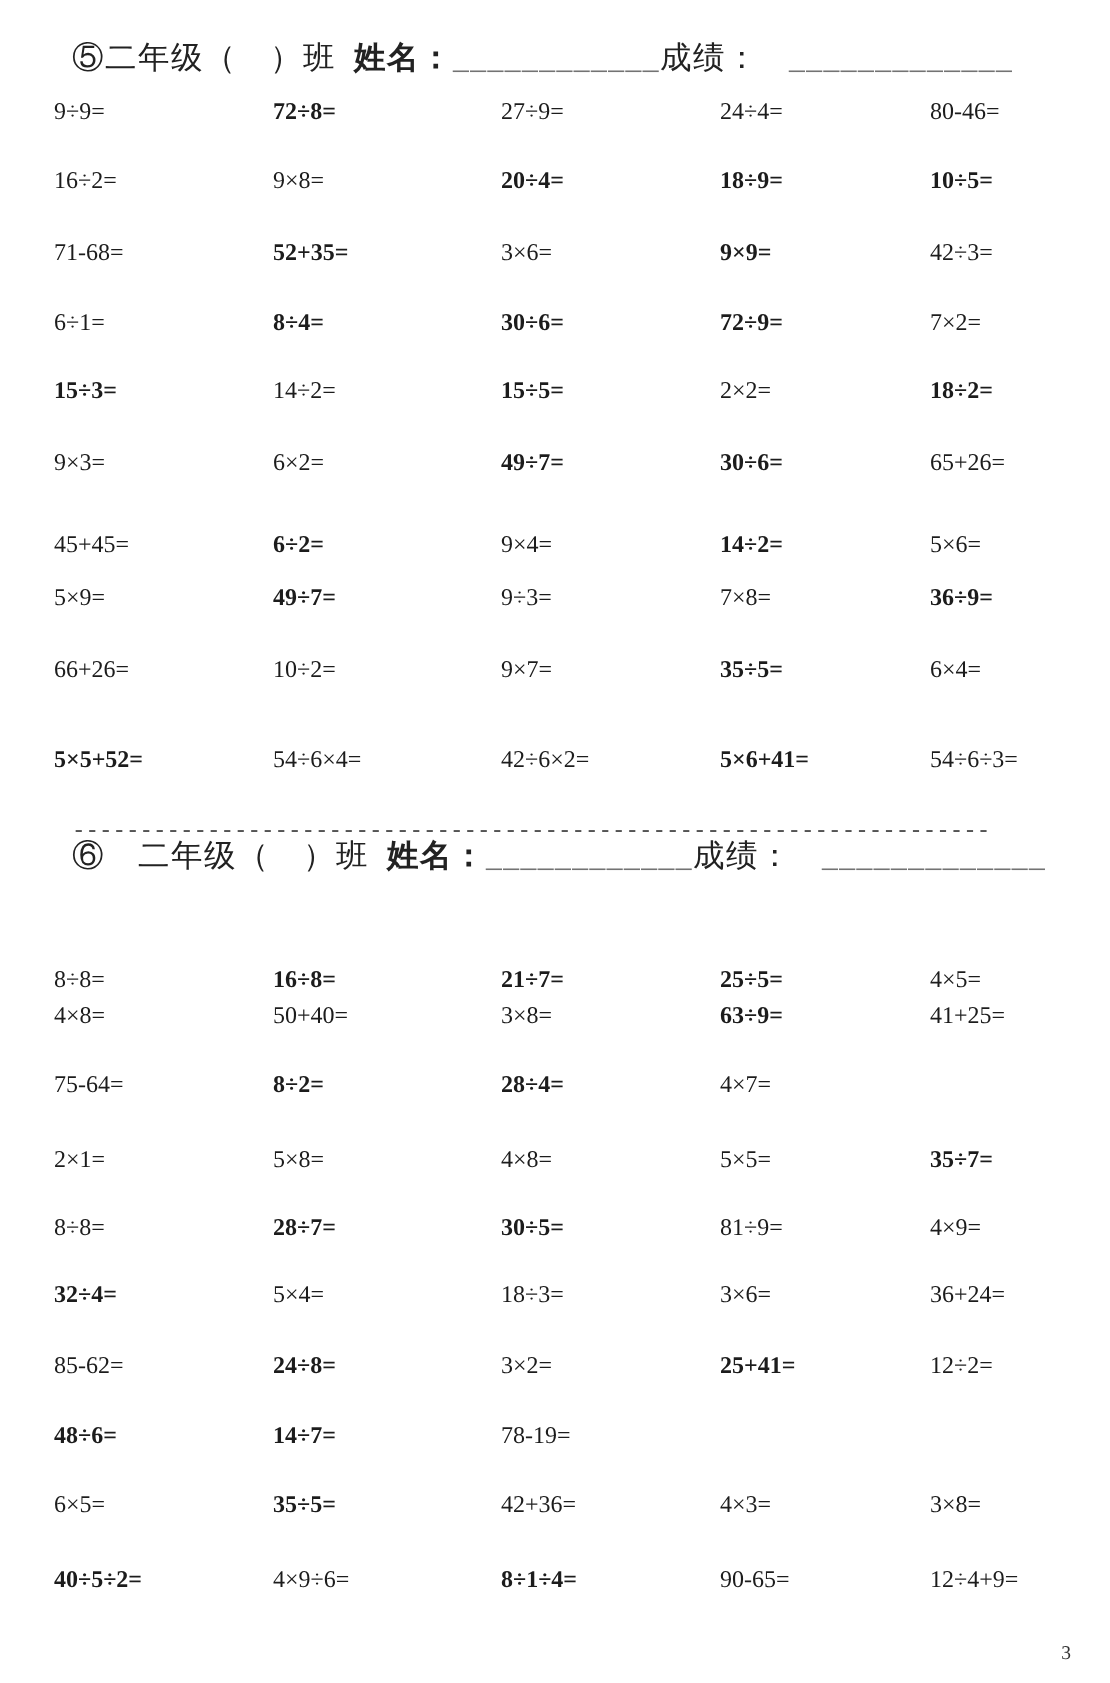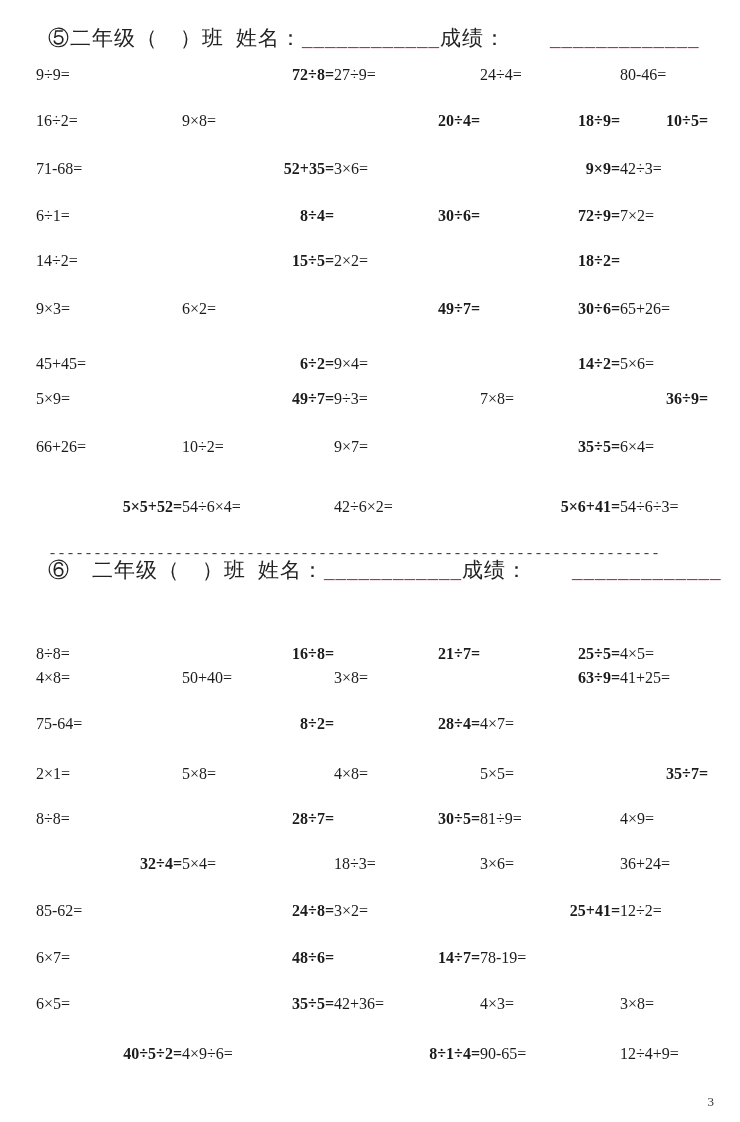--- a/index.html
+++ b/index.html
@@ -5,30 +5,30 @@
   html,body { margin:0; padding:0; }
   body {
     width:740px; height:1122px; background:#ffffff; color:#1c1c1c;
     font-family:"Liberation Serif","DejaVu Serif",serif;
     position:relative; overflow:hidden;
   }
   .hdr {
     position:absolute; left:48px; font-size:21px; white-space:nowrap;
     letter-spacing:1px; color:#222;
   }
-  .hdr .lbl { margin-left:12px; }
-  .hdr .blank { letter-spacing:1px; color:#be185d; }
-  .hdr .gap { margin-left:44px; }
+  .hdr .lbl { margin-left:12px;font-weight:bold; }
+  .hdr .blank { letter-spacing:1px; color:#737373; }
+  .hdr .gap { margin-left:20px; }
   .row {
     position:absolute; left:36px; width:672px;
     display:grid; grid-template-columns:146px 152px 146px 140px auto;
     font-size:16px;
   }
   .c { white-space:nowrap; }
-  .b { font-weight:bold;text-align:right; }
+  .b { font-weight:bold; }
   .sep {
     position:absolute; left:48px; top:546px; width:613px; height:16px;
     overflow:hidden; white-space:nowrap; font-size:15px; color:#444;
     font-family:"Liberation Mono","DejaVu Sans Mono",monospace;
   }
   .pagenum {
     position:absolute; right:26px; bottom:12px; font-size:13px; color:#333;
   }
 </style>
 </head>
@@ -60,20 +60,21 @@
   <span class="c">42÷3=</span>
 </div>
 <div class="row" style="top:207px">
   <span class="c">6÷1=</span>
   <span class="c b">8÷4=</span>
   <span class="c b">30÷6=</span>
   <span class="c b">72÷9=</span>
   <span class="c">7×2=</span>
 </div>
 <div class="row" style="top:252px">
+  <span class="c b">15÷3=</span>
   <span class="c">14÷2=</span>
   <span class="c b">15÷5=</span>
   <span class="c">2×2=</span>
   <span class="c b">18÷2=</span>
 </div>
 <div class="row" style="top:300px">
   <span class="c">9×3=</span>
   <span class="c">6×2=</span>
   <span class="c b">49÷7=</span>
   <span class="c b">30÷6=</span>
@@ -156,21 +157,20 @@
   <span class="c">36+24=</span>
 </div>
 <div class="row" style="top:902px">
   <span class="c">85-62=</span>
   <span class="c b">24÷8=</span>
   <span class="c">3×2=</span>
   <span class="c b">25+41=</span>
   <span class="c">12÷2=</span>
 </div>
 <div class="row" style="top:949px">
-  <span class="c">6×7=</span>
   <span class="c b">48÷6=</span>
   <span class="c b">14÷7=</span>
   <span class="c">78-19=</span>
 </div>
 <div class="row" style="top:995px">
   <span class="c">6×5=</span>
   <span class="c b">35÷5=</span>
   <span class="c">42+36=</span>
   <span class="c">4×3=</span>
   <span class="c">3×8=</span>

